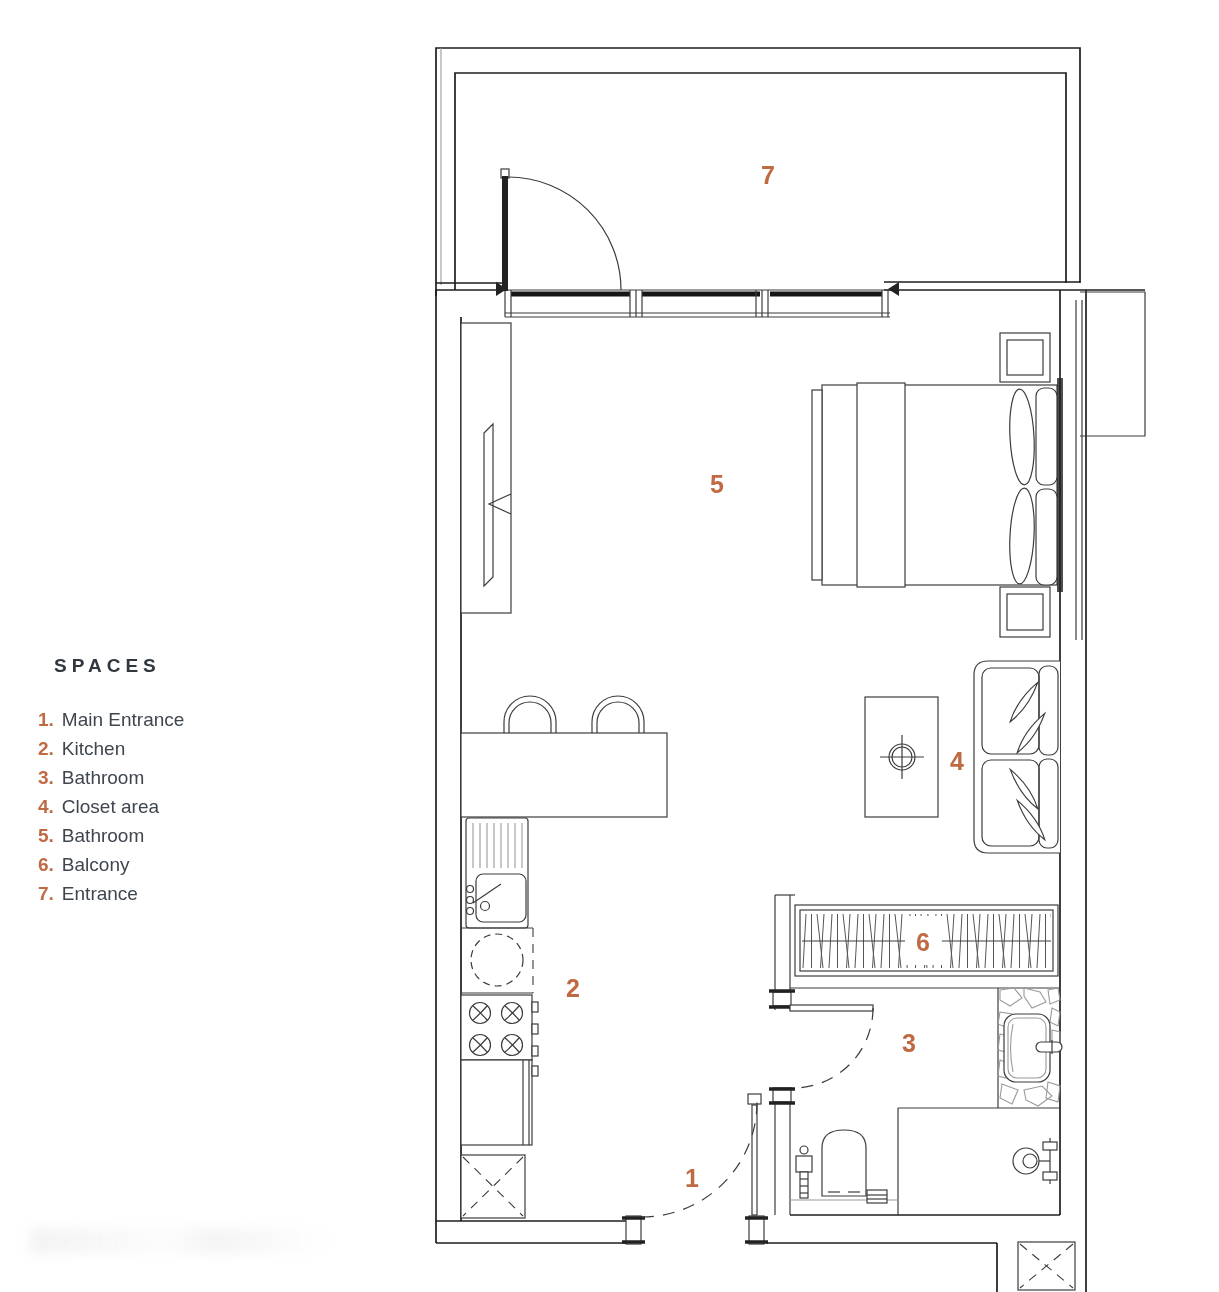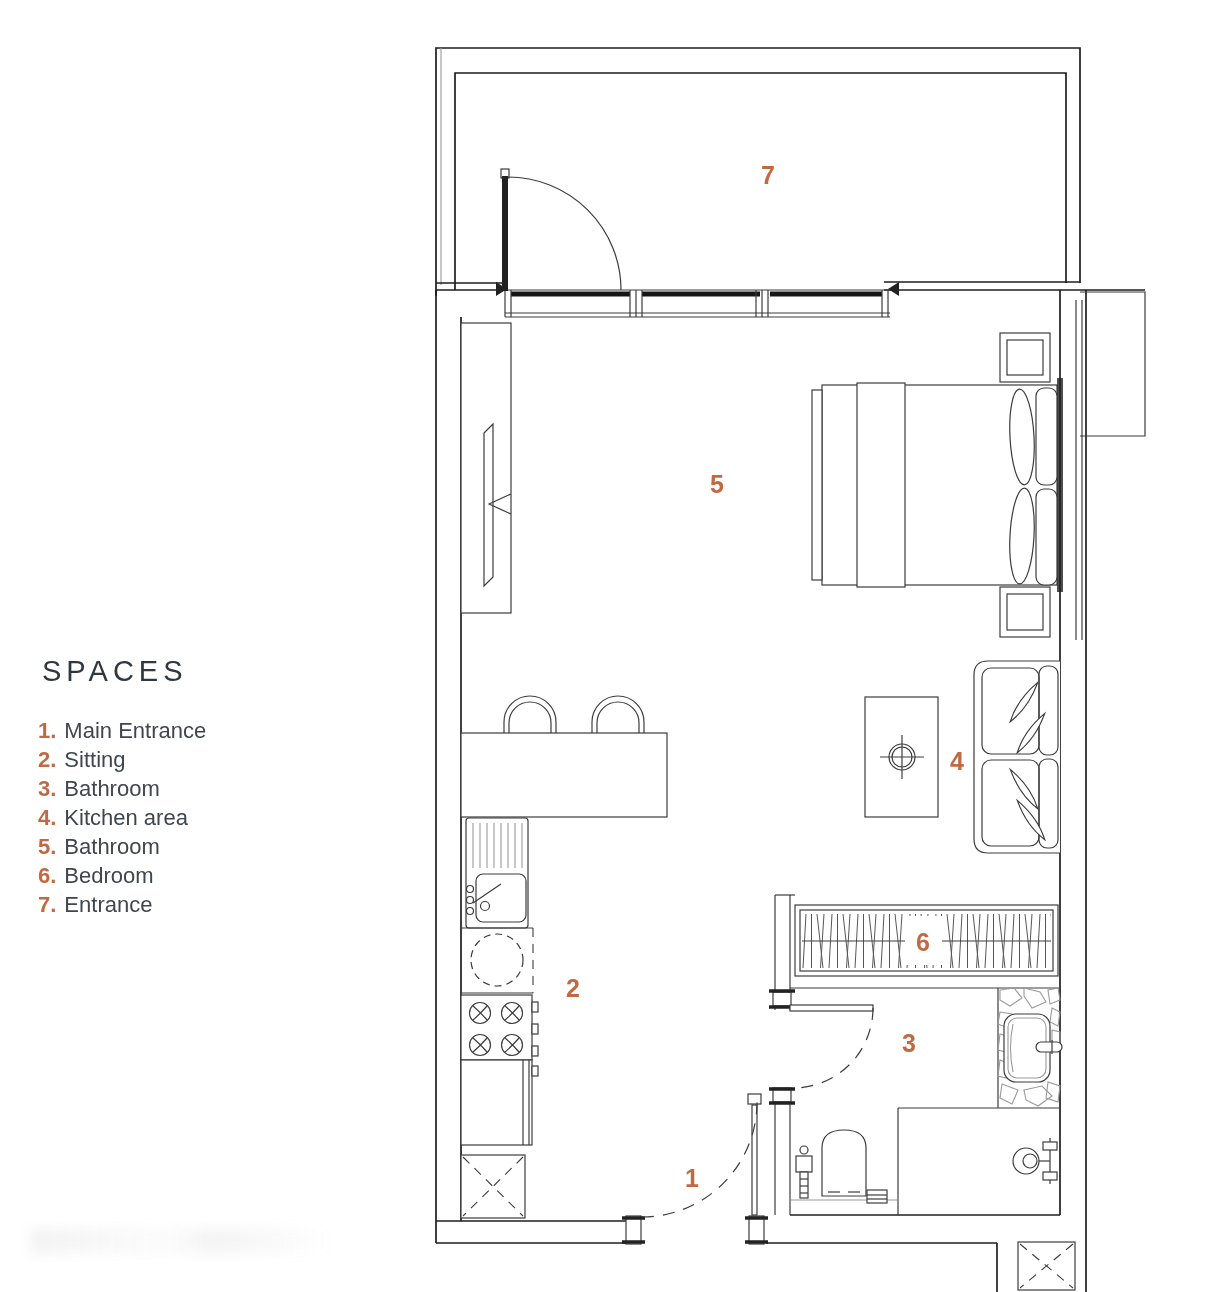--- a/index.html
+++ b/index.html
@@ -2,22 +2,22 @@
 <html style="--accent: #c06a43; --line: #3c3c3c; --line-dark: #1e1e1e; --line-light: #9a9a9a;"><head>
 <meta charset="utf-8">
 <style>
   :root{
     --accent:#c06a43; --line:#3c3c3c; --line-dark:#1e1e1e; --line-light:#9a9a9a;
   }
   html,body{margin:0;padding:0;background:#fff;}
   .page{position:relative;width:1219px;height:1292px;background:#fff;overflow:hidden;
         font-family:"Liberation Sans","DejaVu Sans",sans-serif;}
   .legend{position:absolute;left:38px;top:655px;}
-  .legend-title{font-size:29px;font-weight:400;letter-spacing:5px;color:#30373e;margin:0 0 28px 4px;}
-  .legend-item{font-size:22px;line-height:29px;white-space:nowrap;}
+  .legend-title{font-size:19px;font-weight:700;letter-spacing:5px;color:#30373e;margin:0 0 28px 16px;}
+  .legend-item{font-size:19px;line-height:29px;white-space:nowrap;}
   .ln-num{font-weight:700;color:var(--accent);margin-right:8px;}
   .ln-label{color:#3f464e;}
   .smudge{position:absolute;left:30px;top:1228px;width:300px;height:26px;pointer-events:none;
     background:linear-gradient(90deg,rgba(140,140,140,.10),rgba(170,170,170,.04) 45%,rgba(150,150,150,.10) 62%,rgba(170,170,170,0));
     filter:blur(6px);}
   svg.plan{position:absolute;left:0;top:0;width:1219px;height:1292px;}
   .w{stroke:var(--line-dark);stroke-width:1.7;fill:none;}
   .t{stroke:var(--line);stroke-width:1.2;fill:none;}
   .tf{stroke:var(--line);stroke-width:1.2;fill:#fff;}
   .tl{stroke:var(--line-light);stroke-width:1.1;fill:none;}
@@ -31,25 +31,25 @@
 </style>
 </head>
 <body>
 
 <div class="page">
 
   <div class="legend">
     <div class="legend-title">SPACES</div>
     <div>
       <div class="legend-item"><span class="ln-num">1.</span><span class="ln-label">Main Entrance</span></div>
-      <div class="legend-item"><span class="ln-num">2.</span><span class="ln-label">Sitting</span></div>
+      <div class="legend-item"><span class="ln-num">2.</span><span class="ln-label">Kitchen</span></div>
       <div class="legend-item"><span class="ln-num">3.</span><span class="ln-label">Bathroom</span></div>
-      <div class="legend-item"><span class="ln-num">4.</span><span class="ln-label">Kitchen area</span></div>
+      <div class="legend-item"><span class="ln-num">4.</span><span class="ln-label">Closet area</span></div>
       <div class="legend-item"><span class="ln-num">5.</span><span class="ln-label">Bathroom</span></div>
-      <div class="legend-item"><span class="ln-num">6.</span><span class="ln-label">Bedroom</span></div>
+      <div class="legend-item"><span class="ln-num">6.</span><span class="ln-label">Balcony</span></div>
       <div class="legend-item"><span class="ln-num">7.</span><span class="ln-label">Entrance</span></div>
     </div>
   </div>
 
   <div class="smudge"></div>
 
   <svg class="plan" viewBox="0 0 1219 1292">
     <defs>
       <g id="burner">
         <circle class="t" r="10.5"></circle>

